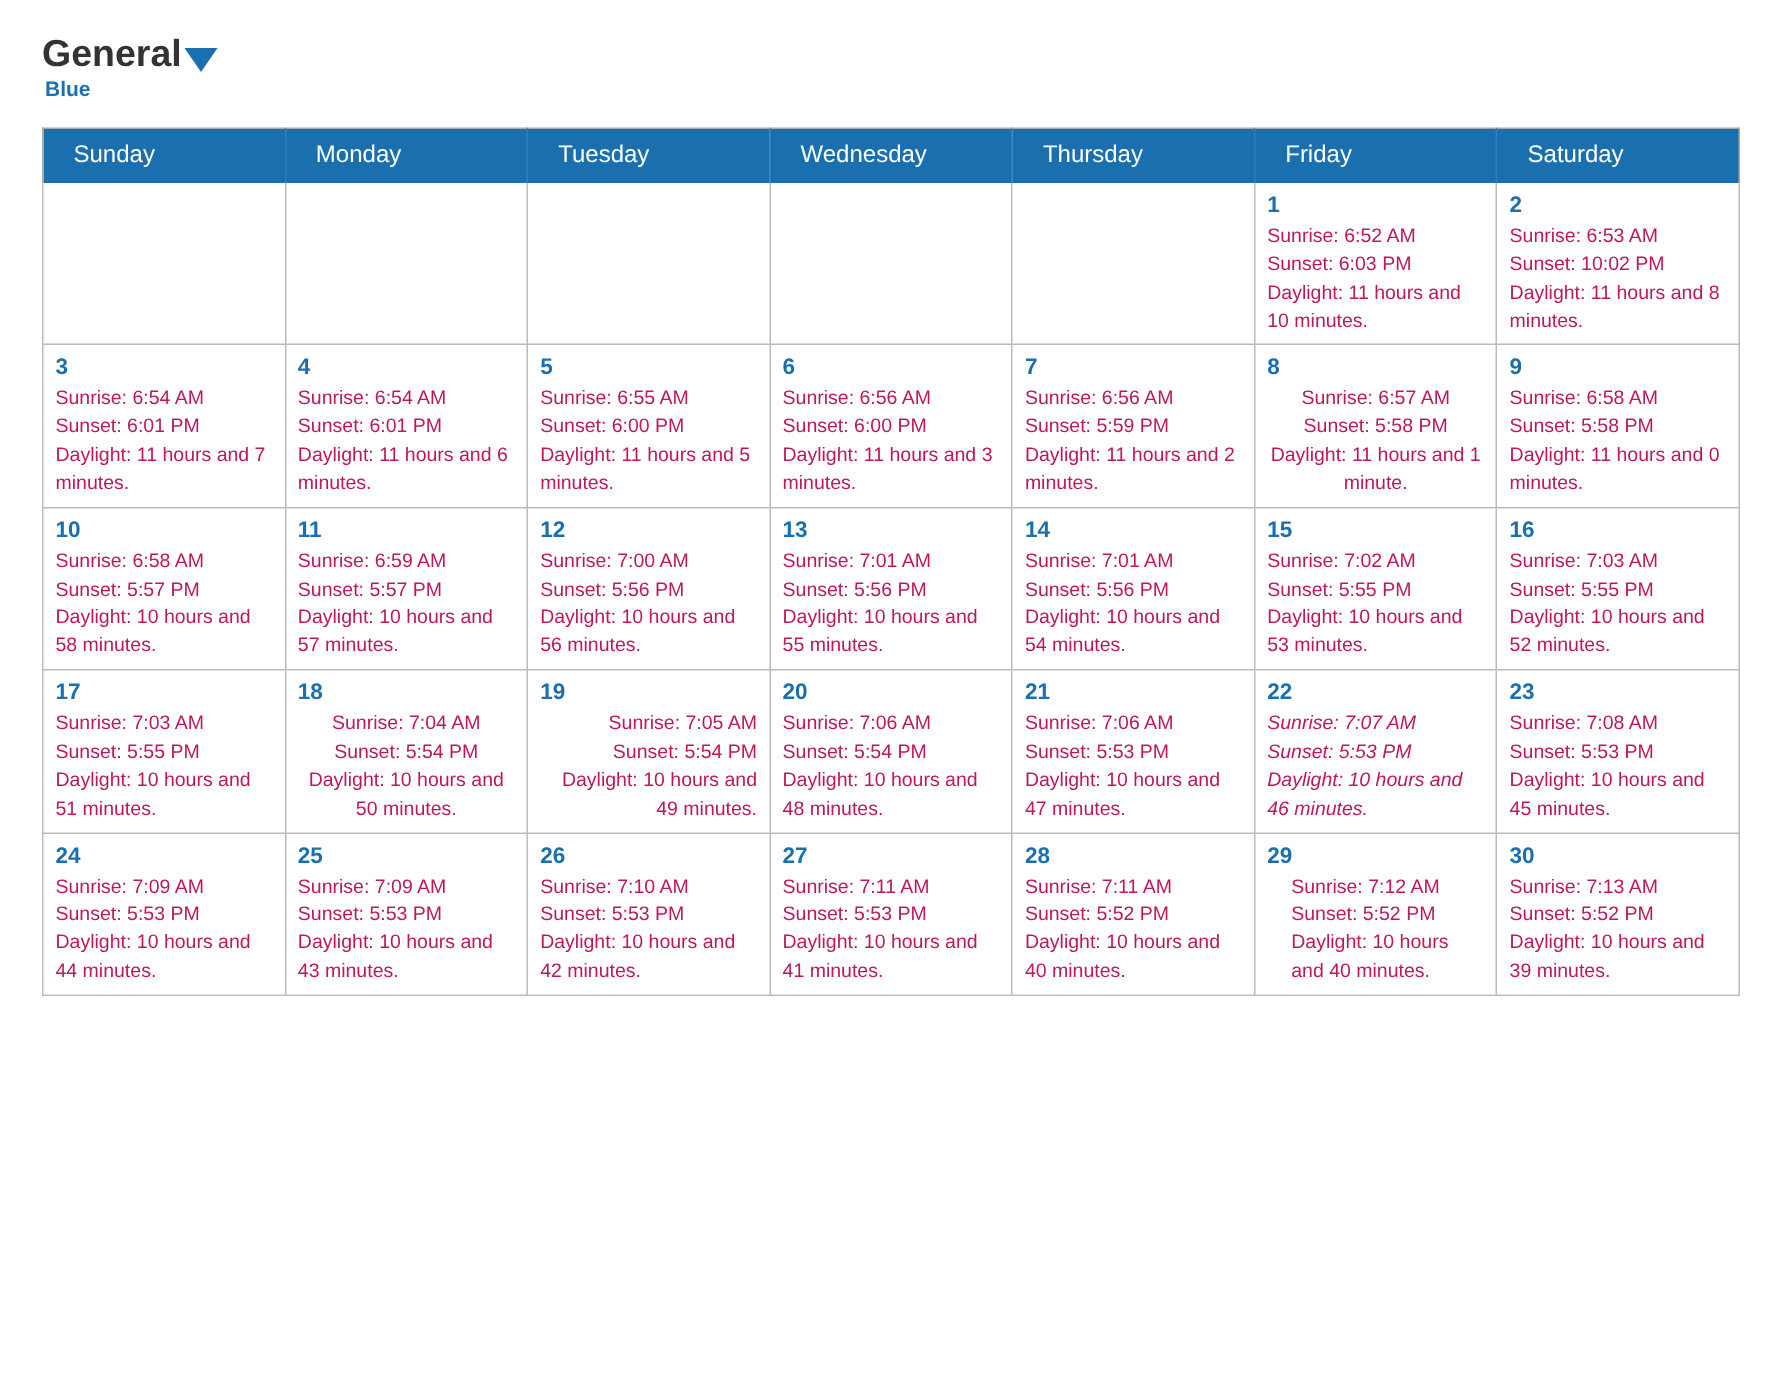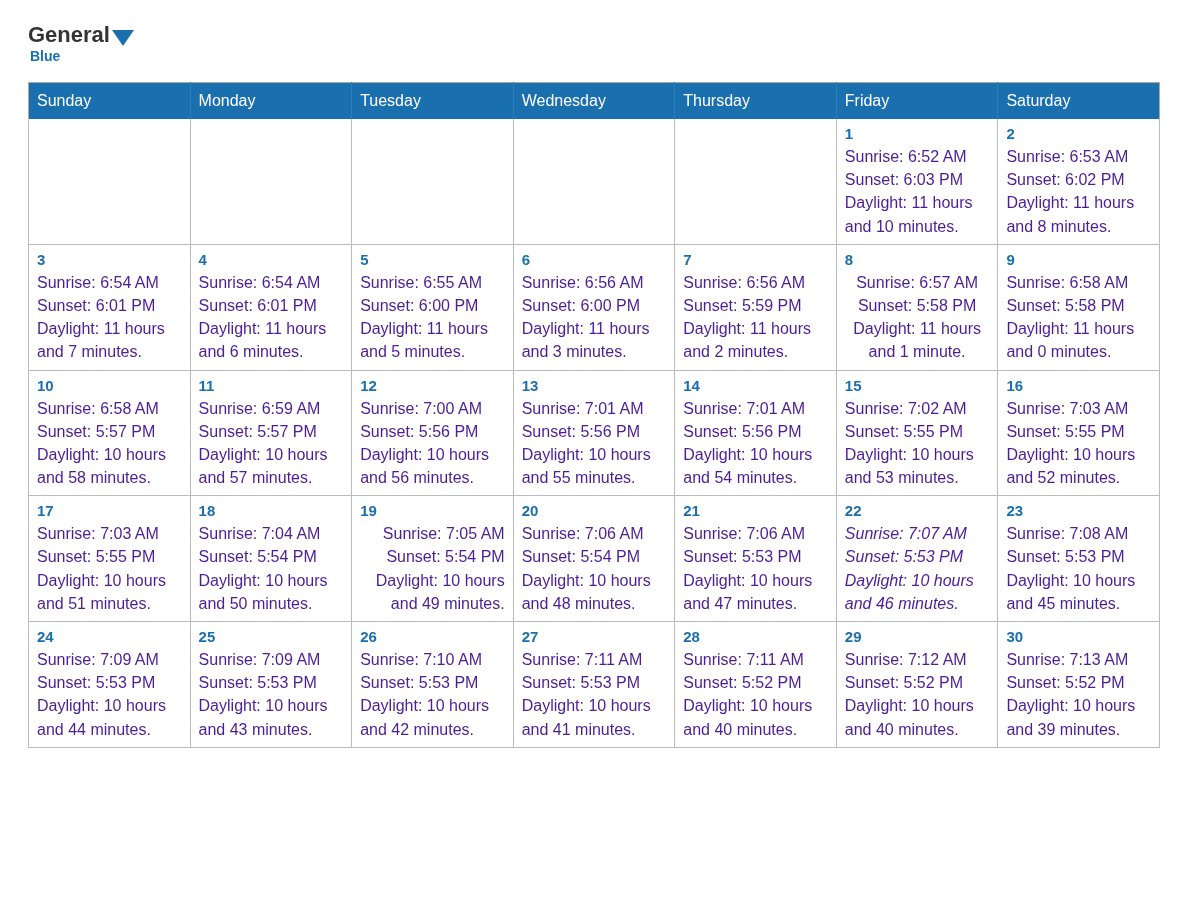--- a/index.html
+++ b/index.html
@@ -17,21 +17,21 @@
       margin-bottom: 18px;
     }
     .logo {
       display: flex;
       flex-direction: column;
       align-items: flex-start;
     }
     .logo-text {
       display: flex;
       align-items: center;
-      font-size: 22px;
+      font-size: 25px;
       font-weight: bold;
       color: #333;
       line-height: 1;
     }
     .logo-general { color: #333; }
     .logo-arrow {
       display: inline-block;
       width: 0;
       height: 0;
       border-left: 11px solid transparent;
@@ -65,21 +65,21 @@
     .calendar-table {
       width: 100%;
       border-collapse: collapse;
       border: 1.5px solid #aaa;
     }
     .calendar-table th {
       background-color: #1a6faf;
       color: #fff;
       font-size: 16px;
       font-weight: normal;
-      padding: 9px 8px;
+      padding: 9px 20px;
       text-align: left;
       border-right: 1px solid #2a7fbf;
     }
     .calendar-table th:last-child { border-right: none; }
     .calendar-table td {
       border: 1px solid #bbb;
       vertical-align: top;
       padding: 6px 8px;
       width: calc(100% / 7);
       min-height: 90px;
@@ -89,22 +89,22 @@
       background: #fff;
     }
     .day-number {
       font-size: 15px;
       font-weight: bold;
       color: #1a6faf;
       margin-bottom: 3px;
       display: block;
     }
     .day-info {
-      font-size: 16px;
-      color: #4c1d95;
+      font-size: 13px;
+      color: #be185d;
       line-height: 1.45;
     }
     .calendar-table tr:first-child td {
       border-top: none;
     }
     .empty-cell { background: #f9f9f9; }
   </style>
 </head>
 <body>
 
@@ -141,21 +141,21 @@
         <td class="empty-cell"></td>
         <td>
           <span class="day-number">1</span>
           <div class="day-info" style="white-space: pre-line;">Sunrise: 6:52 AM
 Sunset: 6:03 PM
 Daylight: 11 hours and 10 minutes.</div>
         </td>
         <td>
           <span class="day-number">2</span>
           <div class="day-info" style="white-space: pre-line;">Sunrise: 6:53 AM
-Sunset: 6:02 PM
+Sunset: 10:02 PM
 Daylight: 11 hours and 8 minutes.</div>
         </td>
       </tr>
       <tr>
         <td>
           <span class="day-number">3</span>
           <div class="day-info" style="white-space: pre-line;">Sunrise: 6:54 AM
 Sunset: 6:01 PM
 Daylight: 11 hours and 7 minutes.</div>
         </td>
@@ -242,21 +242,21 @@
       </tr>
       <tr>
         <td>
           <span class="day-number">17</span>
           <div class="day-info" style="white-space: pre-line;">Sunrise: 7:03 AM
 Sunset: 5:55 PM
 Daylight: 10 hours and 51 minutes.</div>
         </td>
         <td>
           <span class="day-number">18</span>
-          <div class="day-info" style="white-space: pre-line;">Sunrise: 7:04 AM
+          <div class="day-info" style="white-space: pre-line; text-align: center;">Sunrise: 7:04 AM
 Sunset: 5:54 PM
 Daylight: 10 hours and 50 minutes.</div>
         </td>
         <td>
           <span class="day-number">19</span>
           <div class="day-info" style="white-space: pre-line; text-align: right;">Sunrise: 7:05 AM
 Sunset: 5:54 PM
 Daylight: 10 hours and 49 minutes.</div>
         </td>
         <td>
@@ -310,21 +310,21 @@
 Daylight: 10 hours and 41 minutes.</div>
         </td>
         <td>
           <span class="day-number">28</span>
           <div class="day-info" style="white-space: pre-line;">Sunrise: 7:11 AM
 Sunset: 5:52 PM
 Daylight: 10 hours and 40 minutes.</div>
         </td>
         <td>
           <span class="day-number">29</span>
-          <div class="day-info" style="white-space: pre-line;">Sunrise: 7:12 AM
+          <div class="day-info" style="white-space: pre-line; margin-left: 16px;">Sunrise: 7:12 AM
 Sunset: 5:52 PM
 Daylight: 10 hours and 40 minutes.</div>
         </td>
         <td>
           <span class="day-number">30</span>
           <div class="day-info" style="white-space: pre-line;">Sunrise: 7:13 AM
 Sunset: 5:52 PM
 Daylight: 10 hours and 39 minutes.</div>
         </td>
       </tr>

